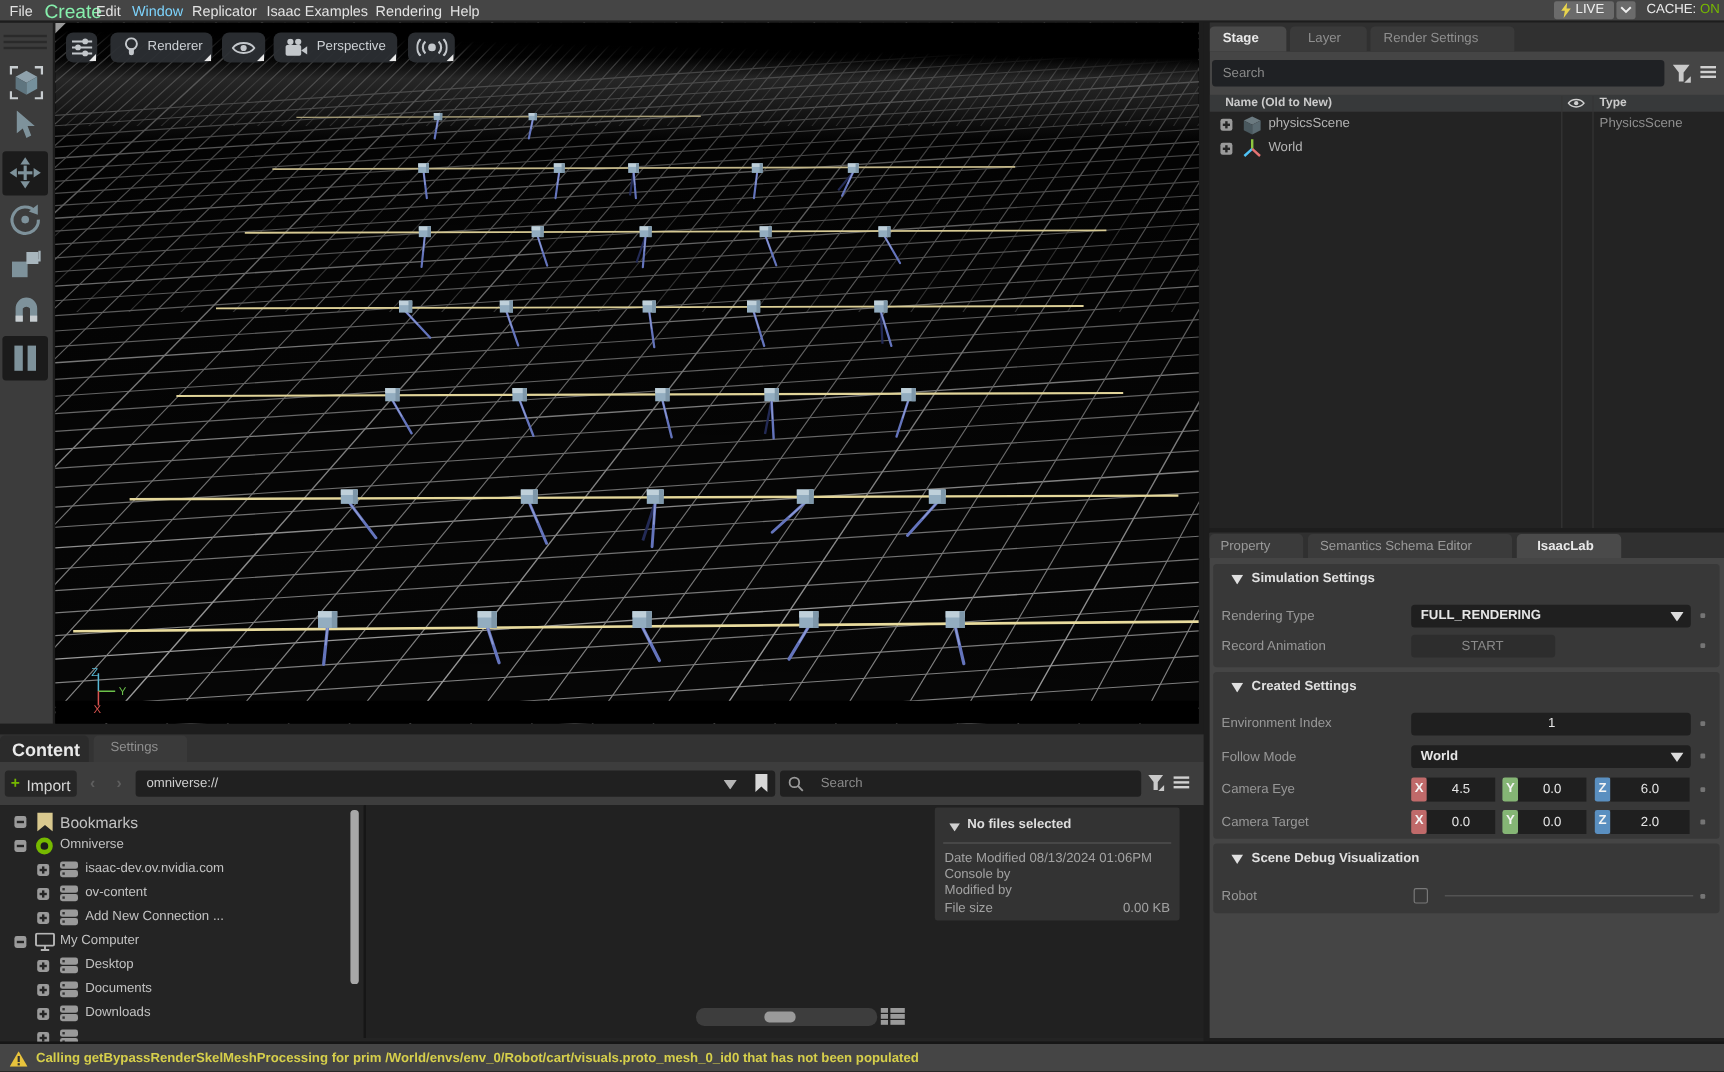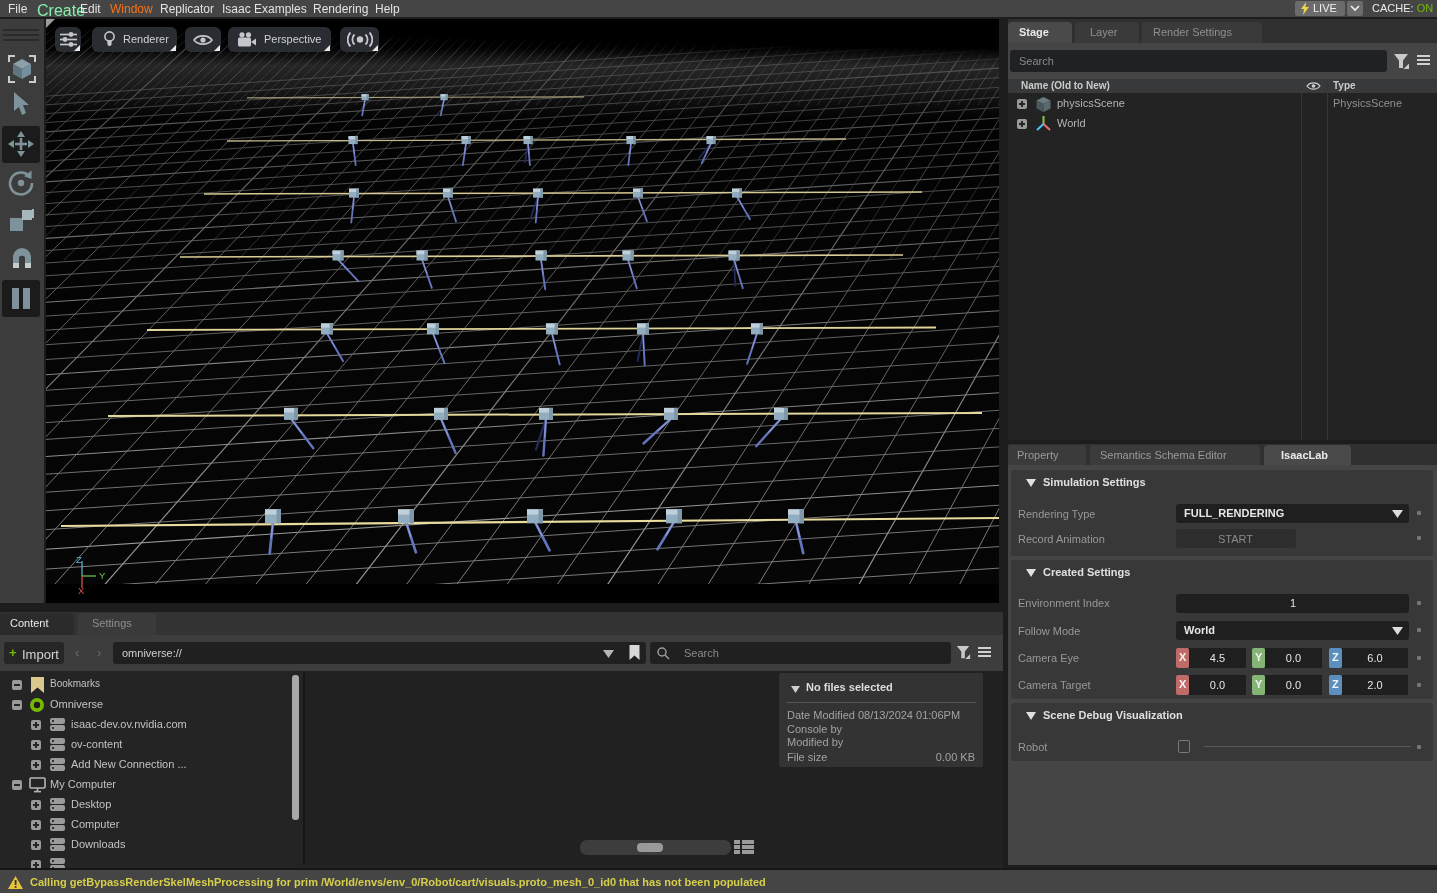--- a/index.html
+++ b/index.html
@@ -6,21 +6,21 @@
  font-family:"Liberation Sans",sans-serif;-webkit-font-smoothing:antialiased}
 .abs{position:absolute}
 .tx{position:absolute;white-space:nowrap}
 </style></head>
 <body>
 
 <div class="abs" style="left:0;top:0;width:1437px;height:17px;background:#454545"></div>
 <div class="tx" style="left:8px;top:2px;font-size:12px;color:#e2e2e2">File</div>
 <div class="tx" style="left:37px;top:2px;font-size:16px;color:#86efac">Create</div>
 <div class="tx" style="left:80px;top:2px;font-size:12px;color:#e2e2e2">Edit</div>
-<div class="tx" style="left:110px;top:2px;font-size:12px;color:#f97316">Window</div>
+<div class="tx" style="left:110px;top:2px;font-size:12px;color:#7dd3fc">Window</div>
 <div class="tx" style="left:160px;top:2px;font-size:12px;color:#e2e2e2">Replicator</div>
 <div class="tx" style="left:222px;top:2px;font-size:12px;color:#e2e2e2">Isaac Examples</div>
 <div class="tx" style="left:313px;top:2px;font-size:12px;color:#e2e2e2">Rendering</div>
 <div class="tx" style="left:375px;top:2px;font-size:12px;color:#e2e2e2">Help</div>
 <div class="abs" style="left:1295px;top:1px;width:50px;height:15px;background:#6b6b6b;border-radius:2px"></div>
 <svg class="abs" style="left:1299px;top:2px" width="12" height="13" viewBox="0 0 12 13">
     <path d="M7 0 L2 7 H5 L4 13 L10 5 H6.5 Z" fill="#e8d44d"></path>
   </svg>
 <div class="tx" style="left:1313px;top:2px;font-size:11px;color:#f0f0f0">LIVE</div>
 <div class="abs" style="left:1347px;top:1px;width:16px;height:15px;background:#6b6b6b;border-radius:2px"></div>
@@ -720,21 +720,21 @@
     <path d="M0 0 H10 L5 8 Z" fill="#e0e0e0"></path>
   </svg>
 <div class="tx" style="left:1043px;top:709px;font-size:11px;color:#e0e0e0;font-weight:bold">Scene Debug Visualization</div>
 <div class="tx" style="left:1018px;top:741px;font-size:11px;color:#989898">Robot</div>
 <div class="abs" style="left:1417px;top:745px;width:4px;height:4px;background:#757575;border-radius:1px"></div>
 <div class="abs" style="left:1178px;top:740px;width:12px;height:13px;border:1.5px solid #787878;border-radius:2px"></div>
 <div class="abs" style="left:1204px;top:746px;width:207px;height:1px;background:#5a5a5a"></div>
 <div class="abs" style="left:0;top:612px;width:1003px;height:256px;background:#242424"></div>
 <div class="abs" style="left:0;top:612px;width:1003px;height:23px;background:#333333"></div>
 <div class="abs" style="left:0;top:613px;width:74px;height:22px;background:#2b2b2b;border-radius:4px 4px 0 0"></div>
-<div class="tx" style="left:10px;top:617px;font-size:11px;color:#eaeaea;font-weight:normal">Content</div>
+<div class="tx" style="left:10px;top:617px;font-size:15px;color:#eaeaea;font-weight:bold">Content</div>
 <div class="abs" style="left:78px;top:613px;width:78px;height:22px;background:#3a3a3a;border-radius:4px 4px 0 0"></div>
 <div class="tx" style="left:92px;top:617px;font-size:11px;color:#8f8f8f">Settings</div>
 <div class="abs" style="left:0;top:635px;width:1003px;height:36px;background:#3d3d3d"></div>
 <div class="abs" style="left:4px;top:642px;width:60px;height:22px;background:#262626;border-radius:3px"></div>
 <div class="tx" style="left:9px;top:645px;font-size:13px;color:#76b900;font-weight:bold">+</div>
 <div class="tx" style="left:22px;top:647px;font-size:13px;color:#d5d5d5">Import</div>
 <div class="tx" style="left:75px;top:645px;font-size:13px;color:#5f5f5f;font-weight:bold">‹</div>
 <div class="tx" style="left:97px;top:645px;font-size:13px;color:#5f5f5f;font-weight:bold">›</div>
 <div class="abs" style="left:113px;top:642px;width:533px;height:22px;background:#202020;border-radius:3px"></div>
 <div class="tx" style="left:122px;top:647px;font-size:11px;color:#d0d0d0">omniverse://</div>
@@ -759,21 +759,21 @@
 <div class="abs" style="left:978px;top:655px;width:13px;height:2.2px;background:#d0d0d0"></div>
 <div class="abs" style="left:0;top:671px;width:303px;height:194px;background:#242424"></div>
 <div class="abs" style="left:305px;top:671px;width:698px;height:194px;background:#212121"></div>
 <div class="abs" style="left:303px;top:671px;width:2px;height:194px;background:#161616"></div>
 <div class="abs" style="left:292px;top:675px;width:7px;height:145px;background:#a8a8a8;border-radius:3px"></div>
 <div class="abs" style="left:12px;top:680px;width:10px;height:10px;background:#9a9a9a;border-radius:2px"></div>
 <div class="abs" style="left:14px;top:684px;width:6px;height:2px;background:#252525"></div>
 <svg class="abs" style="left:31px;top:677px" width="13" height="16" viewBox="0 0 13 16">
     <path d="M0 0 H13 V16 L6.5 10.5 L0 16 Z" fill="#d9c98f"></path>
   </svg>
-<div class="tx" style="left:50px;top:678px;font-size:10px;color:#c2c2c2">Bookmarks</div>
+<div class="tx" style="left:50px;top:678px;font-size:13px;color:#c2c2c2">Bookmarks</div>
 <div class="abs" style="left:12px;top:700px;width:10px;height:10px;background:#9a9a9a;border-radius:2px"></div>
 <div class="abs" style="left:14px;top:704px;width:6px;height:2px;background:#252525"></div>
 <svg class="abs" style="left:29px;top:697px" width="16" height="16" viewBox="0 0 16 16">
 <circle cx="8" cy="8" r="7" fill="#76b900"></circle>
     <circle cx="8" cy="8" r="3.2" fill="#1c1c1c"></circle>
   </svg>
 <div class="tx" style="left:50px;top:698px;font-size:11px;color:#c2c2c2">Omniverse</div>
 <div class="abs" style="left:31px;top:720px;width:10px;height:10px;background:#9a9a9a;border-radius:2px"></div>
 <div class="abs" style="left:33px;top:724px;width:6px;height:2px;background:#252525"></div>
 <div class="abs" style="left:35px;top:722px;width:2px;height:6px;background:#252525"></div>
@@ -814,21 +814,21 @@
 <div class="abs" style="left:52px;top:800px;width:2px;height:2px;background:#333"></div>
 <div class="abs" style="left:52px;top:807px;width:2px;height:2px;background:#333"></div>
 <div class="tx" style="left:71px;top:798px;font-size:11px;color:#c2c2c2">Desktop</div>
 <div class="abs" style="left:31px;top:820px;width:10px;height:10px;background:#9a9a9a;border-radius:2px"></div>
 <div class="abs" style="left:33px;top:824px;width:6px;height:2px;background:#252525"></div>
 <div class="abs" style="left:35px;top:822px;width:2px;height:6px;background:#252525"></div>
 <div class="abs" style="left:50px;top:818px;width:15px;height:6px;background:#9a9a9a;border-radius:2px"></div>
 <div class="abs" style="left:50px;top:825px;width:15px;height:6px;background:#9a9a9a;border-radius:2px"></div>
 <div class="abs" style="left:52px;top:820px;width:2px;height:2px;background:#333"></div>
 <div class="abs" style="left:52px;top:827px;width:2px;height:2px;background:#333"></div>
-<div class="tx" style="left:71px;top:818px;font-size:11px;color:#c2c2c2">Computer</div>
+<div class="tx" style="left:71px;top:818px;font-size:11px;color:#c2c2c2">Documents</div>
 <div class="abs" style="left:31px;top:840px;width:10px;height:10px;background:#9a9a9a;border-radius:2px"></div>
 <div class="abs" style="left:33px;top:844px;width:6px;height:2px;background:#252525"></div>
 <div class="abs" style="left:35px;top:842px;width:2px;height:6px;background:#252525"></div>
 <div class="abs" style="left:50px;top:838px;width:15px;height:6px;background:#9a9a9a;border-radius:2px"></div>
 <div class="abs" style="left:50px;top:845px;width:15px;height:6px;background:#9a9a9a;border-radius:2px"></div>
 <div class="abs" style="left:52px;top:840px;width:2px;height:2px;background:#333"></div>
 <div class="abs" style="left:52px;top:847px;width:2px;height:2px;background:#333"></div>
 <div class="tx" style="left:71px;top:838px;font-size:11px;color:#c2c2c2">Downloads</div>
 <div class="abs" style="left:31px;top:860px;width:10px;height:10px;background:#9a9a9a;border-radius:2px"></div>
 <div class="abs" style="left:33px;top:864px;width:6px;height:2px;background:#252525"></div>

